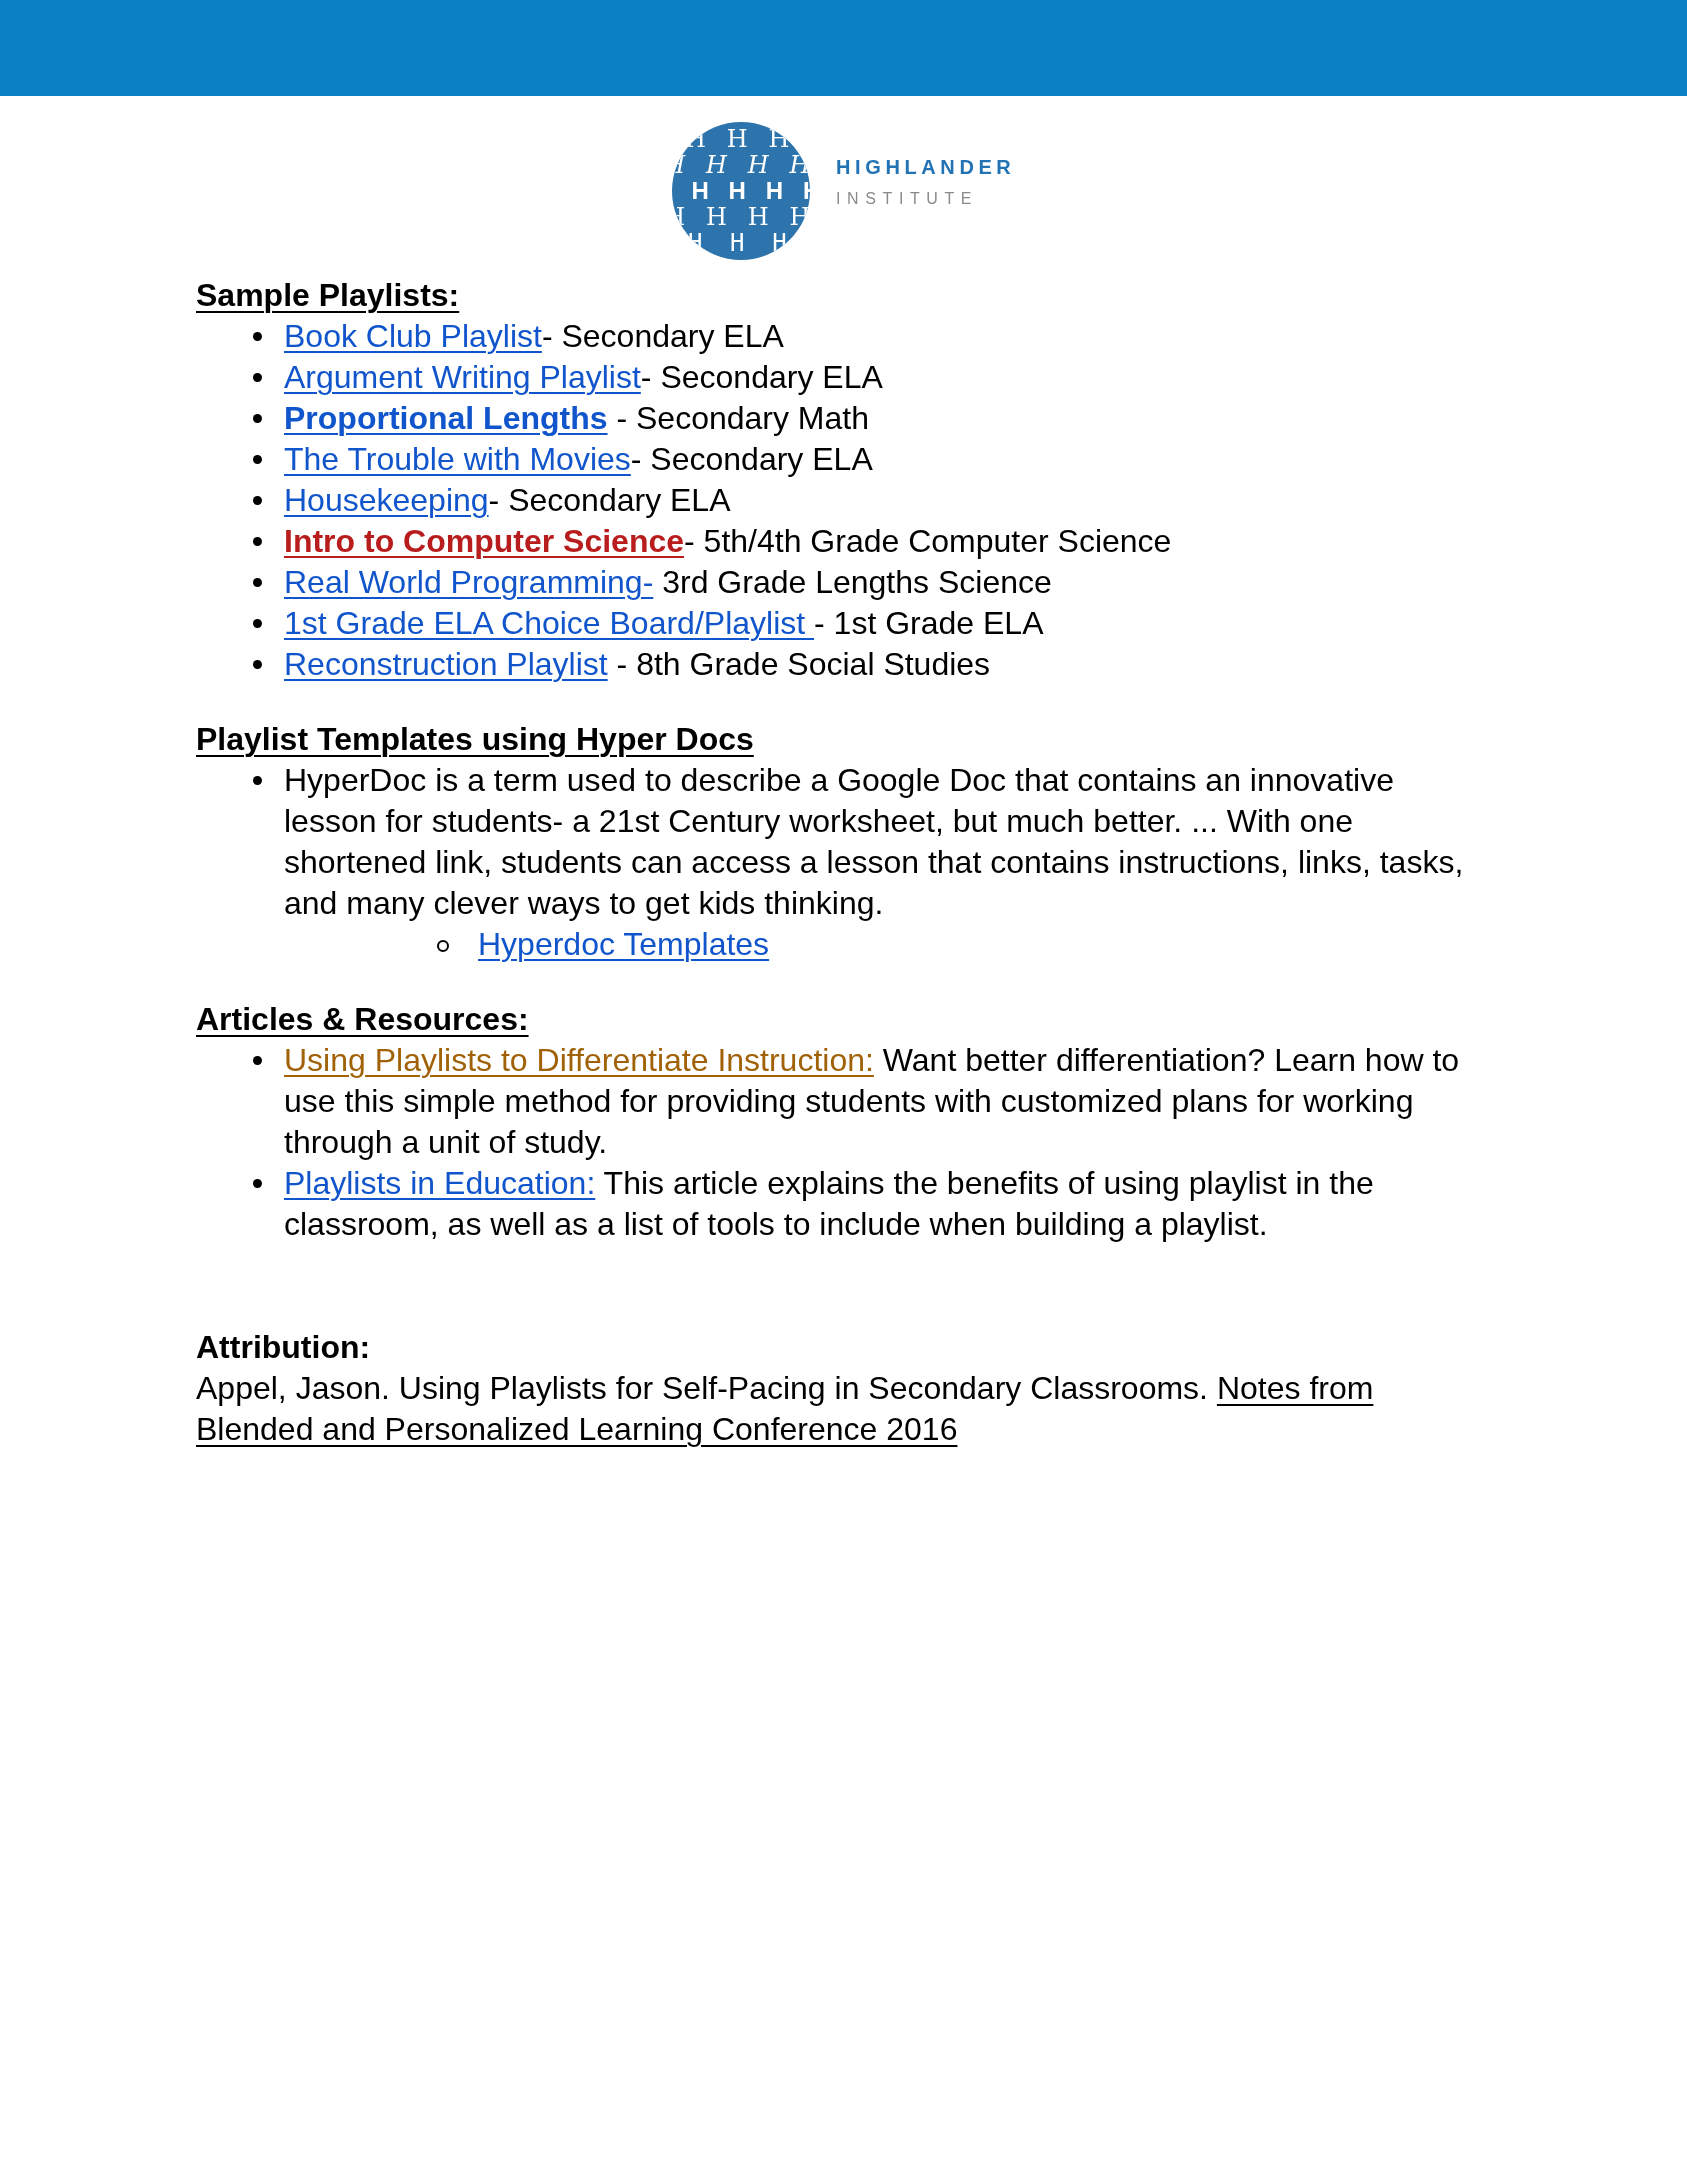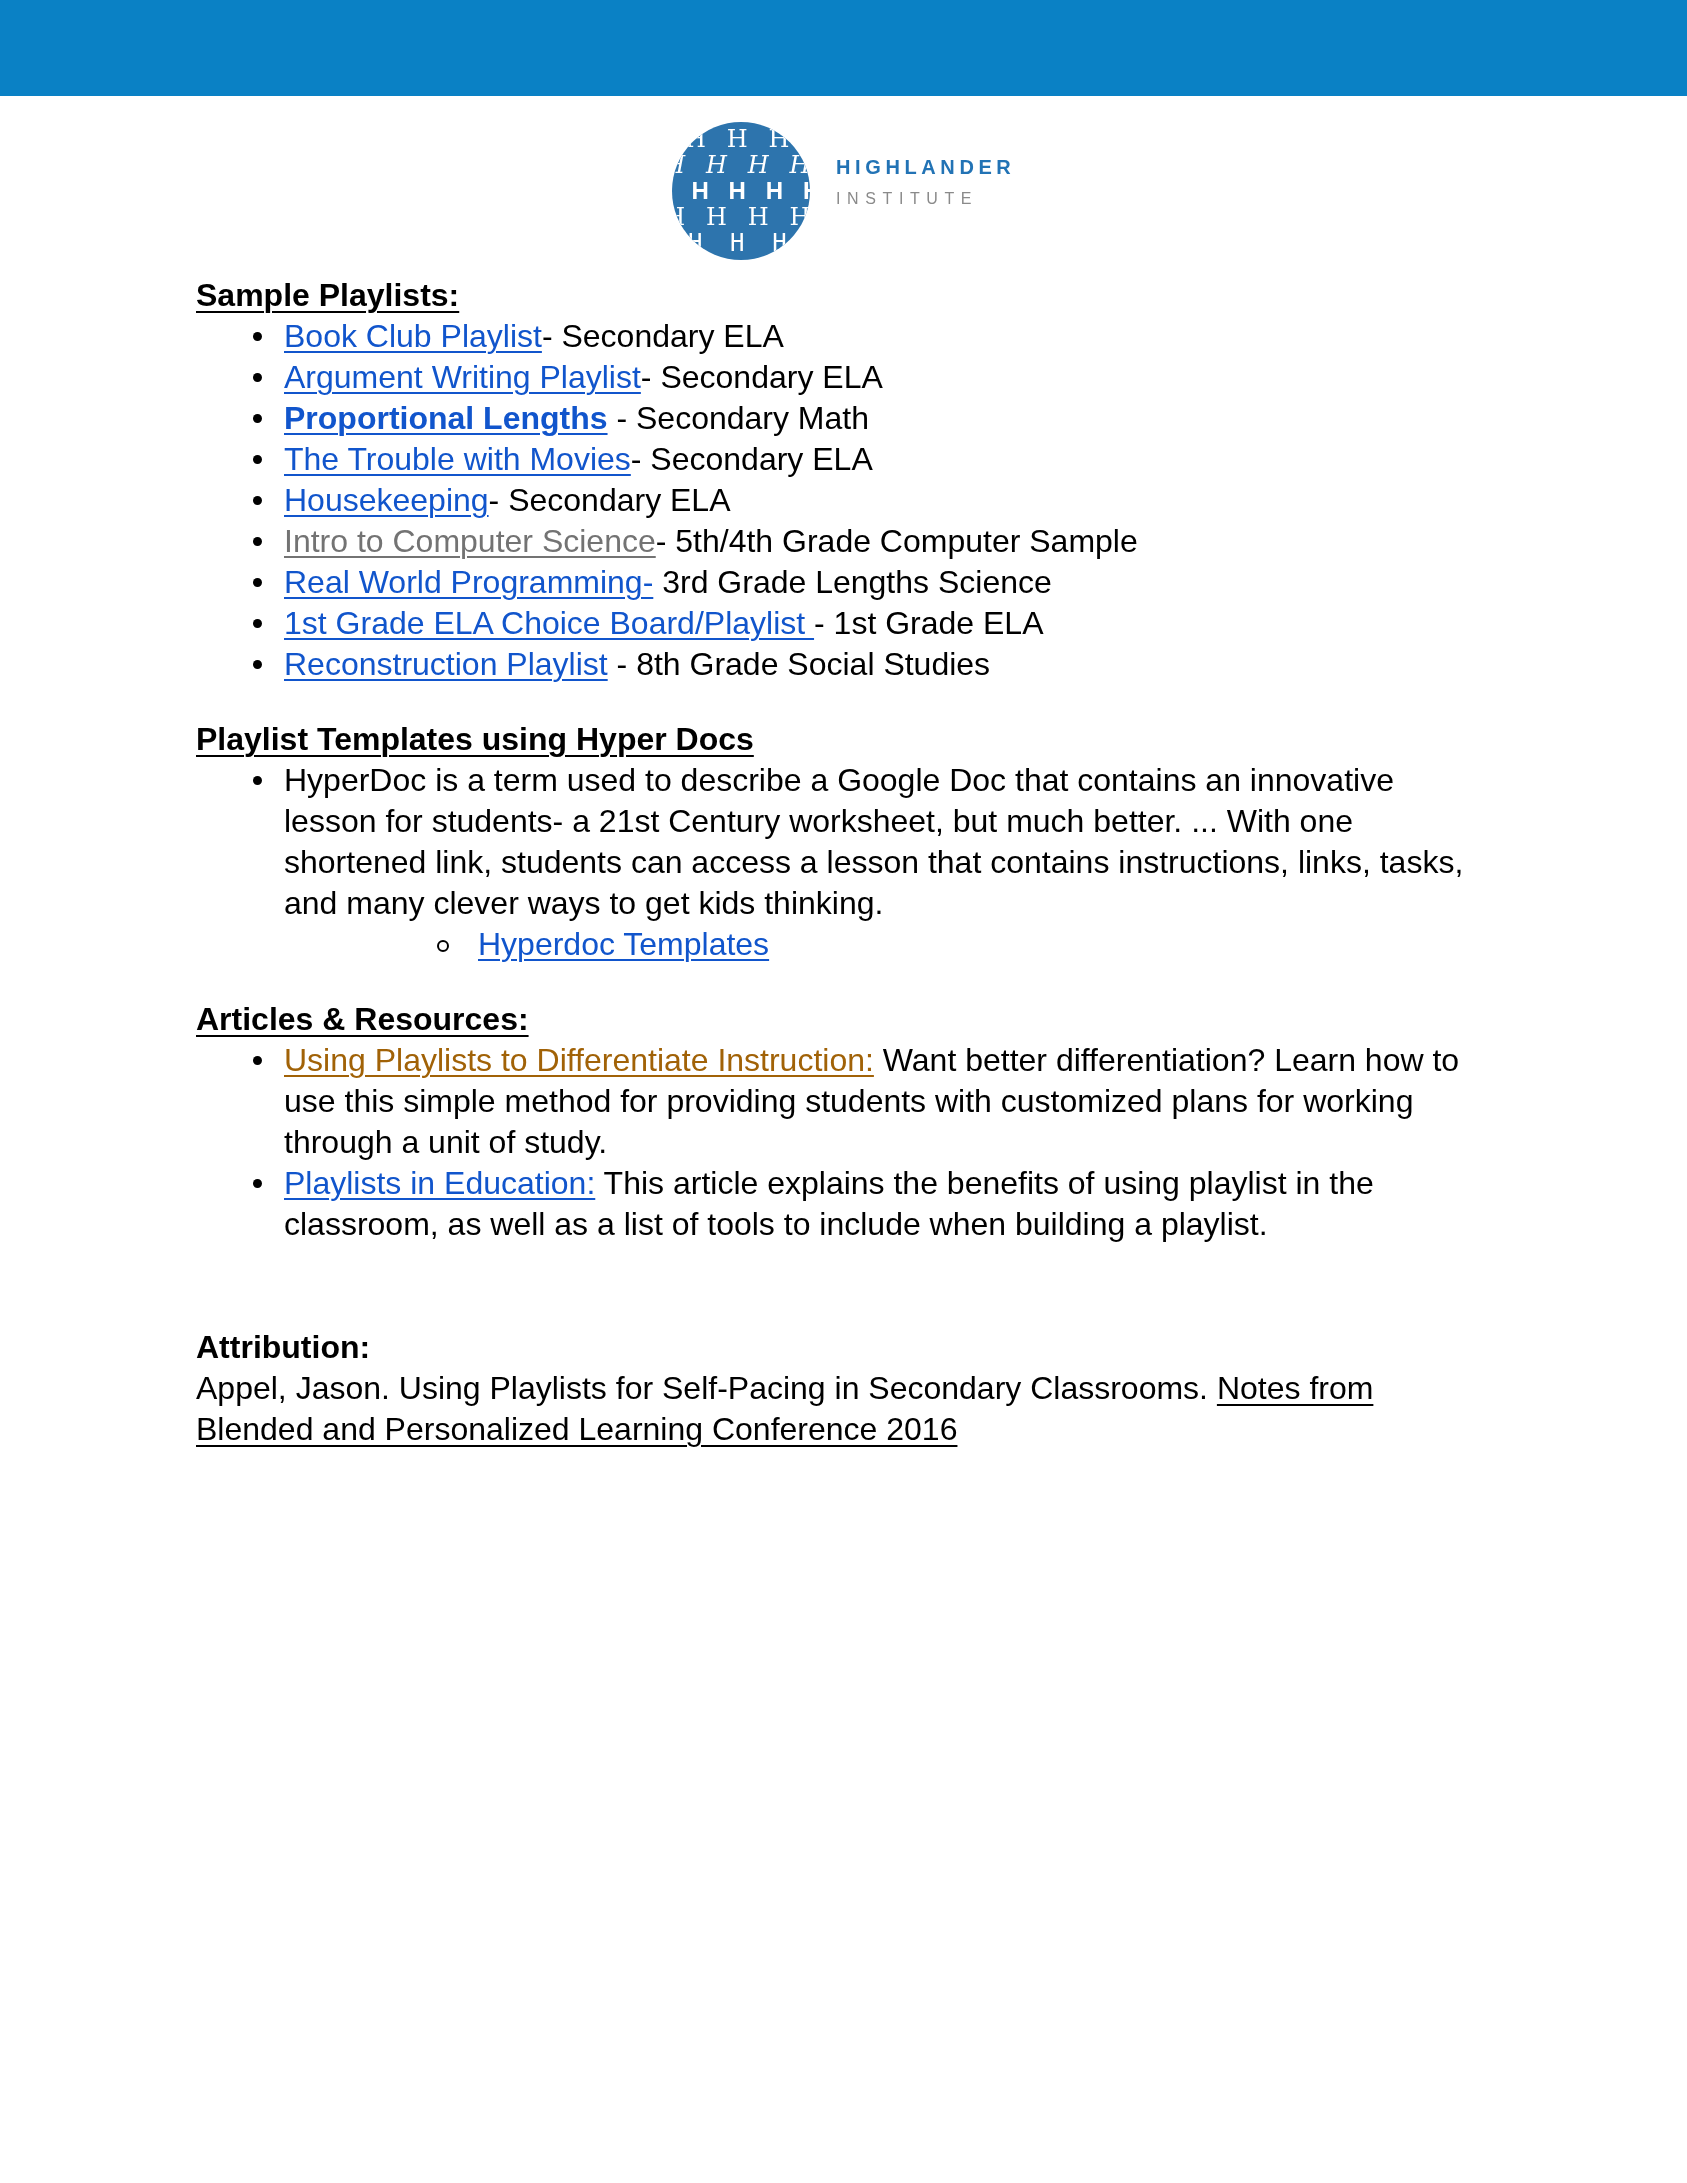--- a/index.html
+++ b/index.html
@@ -86,21 +86,21 @@
 <div class="content">
 
   <div class="sec-heading">Sample Playlists:</div>
 
   <ul class="blist">
     <li><a class="doclink" style="color: rgb(17, 85, 204);">Book Club Playlist</a><span>- Secondary ELA</span></li>
     <li><a class="doclink" style="color: rgb(17, 85, 204);">Argument Writing Playlist</a><span>- Secondary ELA</span></li>
     <li><a class="doclink" style="color: rgb(17, 85, 204); font-weight: bold;">Proportional Lengths</a><span> - Secondary Math</span></li>
     <li><a class="doclink" style="color: rgb(17, 85, 204);">The Trouble with Movies</a><span>- Secondary ELA</span></li>
     <li><a class="doclink" style="color: rgb(17, 85, 204);">Housekeeping</a><span>- Secondary ELA</span></li>
-    <li><a class="doclink" style="color: #737373;">Intro to Computer Science</a><span>- 5th/4th Grade Computer Sample</span></li>
+    <li><a class="doclink" style="color: #b91c1c; font-weight: bold;">Intro to Computer Science</a><span>- 5th/4th Grade Computer Science</span></li>
     <li><a class="doclink" style="color: rgb(17, 85, 204);">Real World Programming-</a><span> 3rd Grade Lengths Science</span></li>
     <li><a class="doclink" style="color: rgb(17, 85, 204);">1st Grade ELA Choice Board/Playlist </a><span>- 1st Grade ELA</span></li>
     <li><a class="doclink" style="color: rgb(17, 85, 204);">Reconstruction Playlist</a><span> - 8th Grade Social Studies</span></li>
   </ul>
 
   <div class="sec-heading gap1">Playlist Templates using Hyper Docs</div>
 
   <ul class="blist">
     <li>
       <span>HyperDoc is a term used to describe a Google Doc that contains an innovative lesson for students- a 21st Century worksheet, but much better. ... With one shortened link, students can access a lesson that contains instructions, links, tasks, and many clever ways to get kids thinking.</span>

